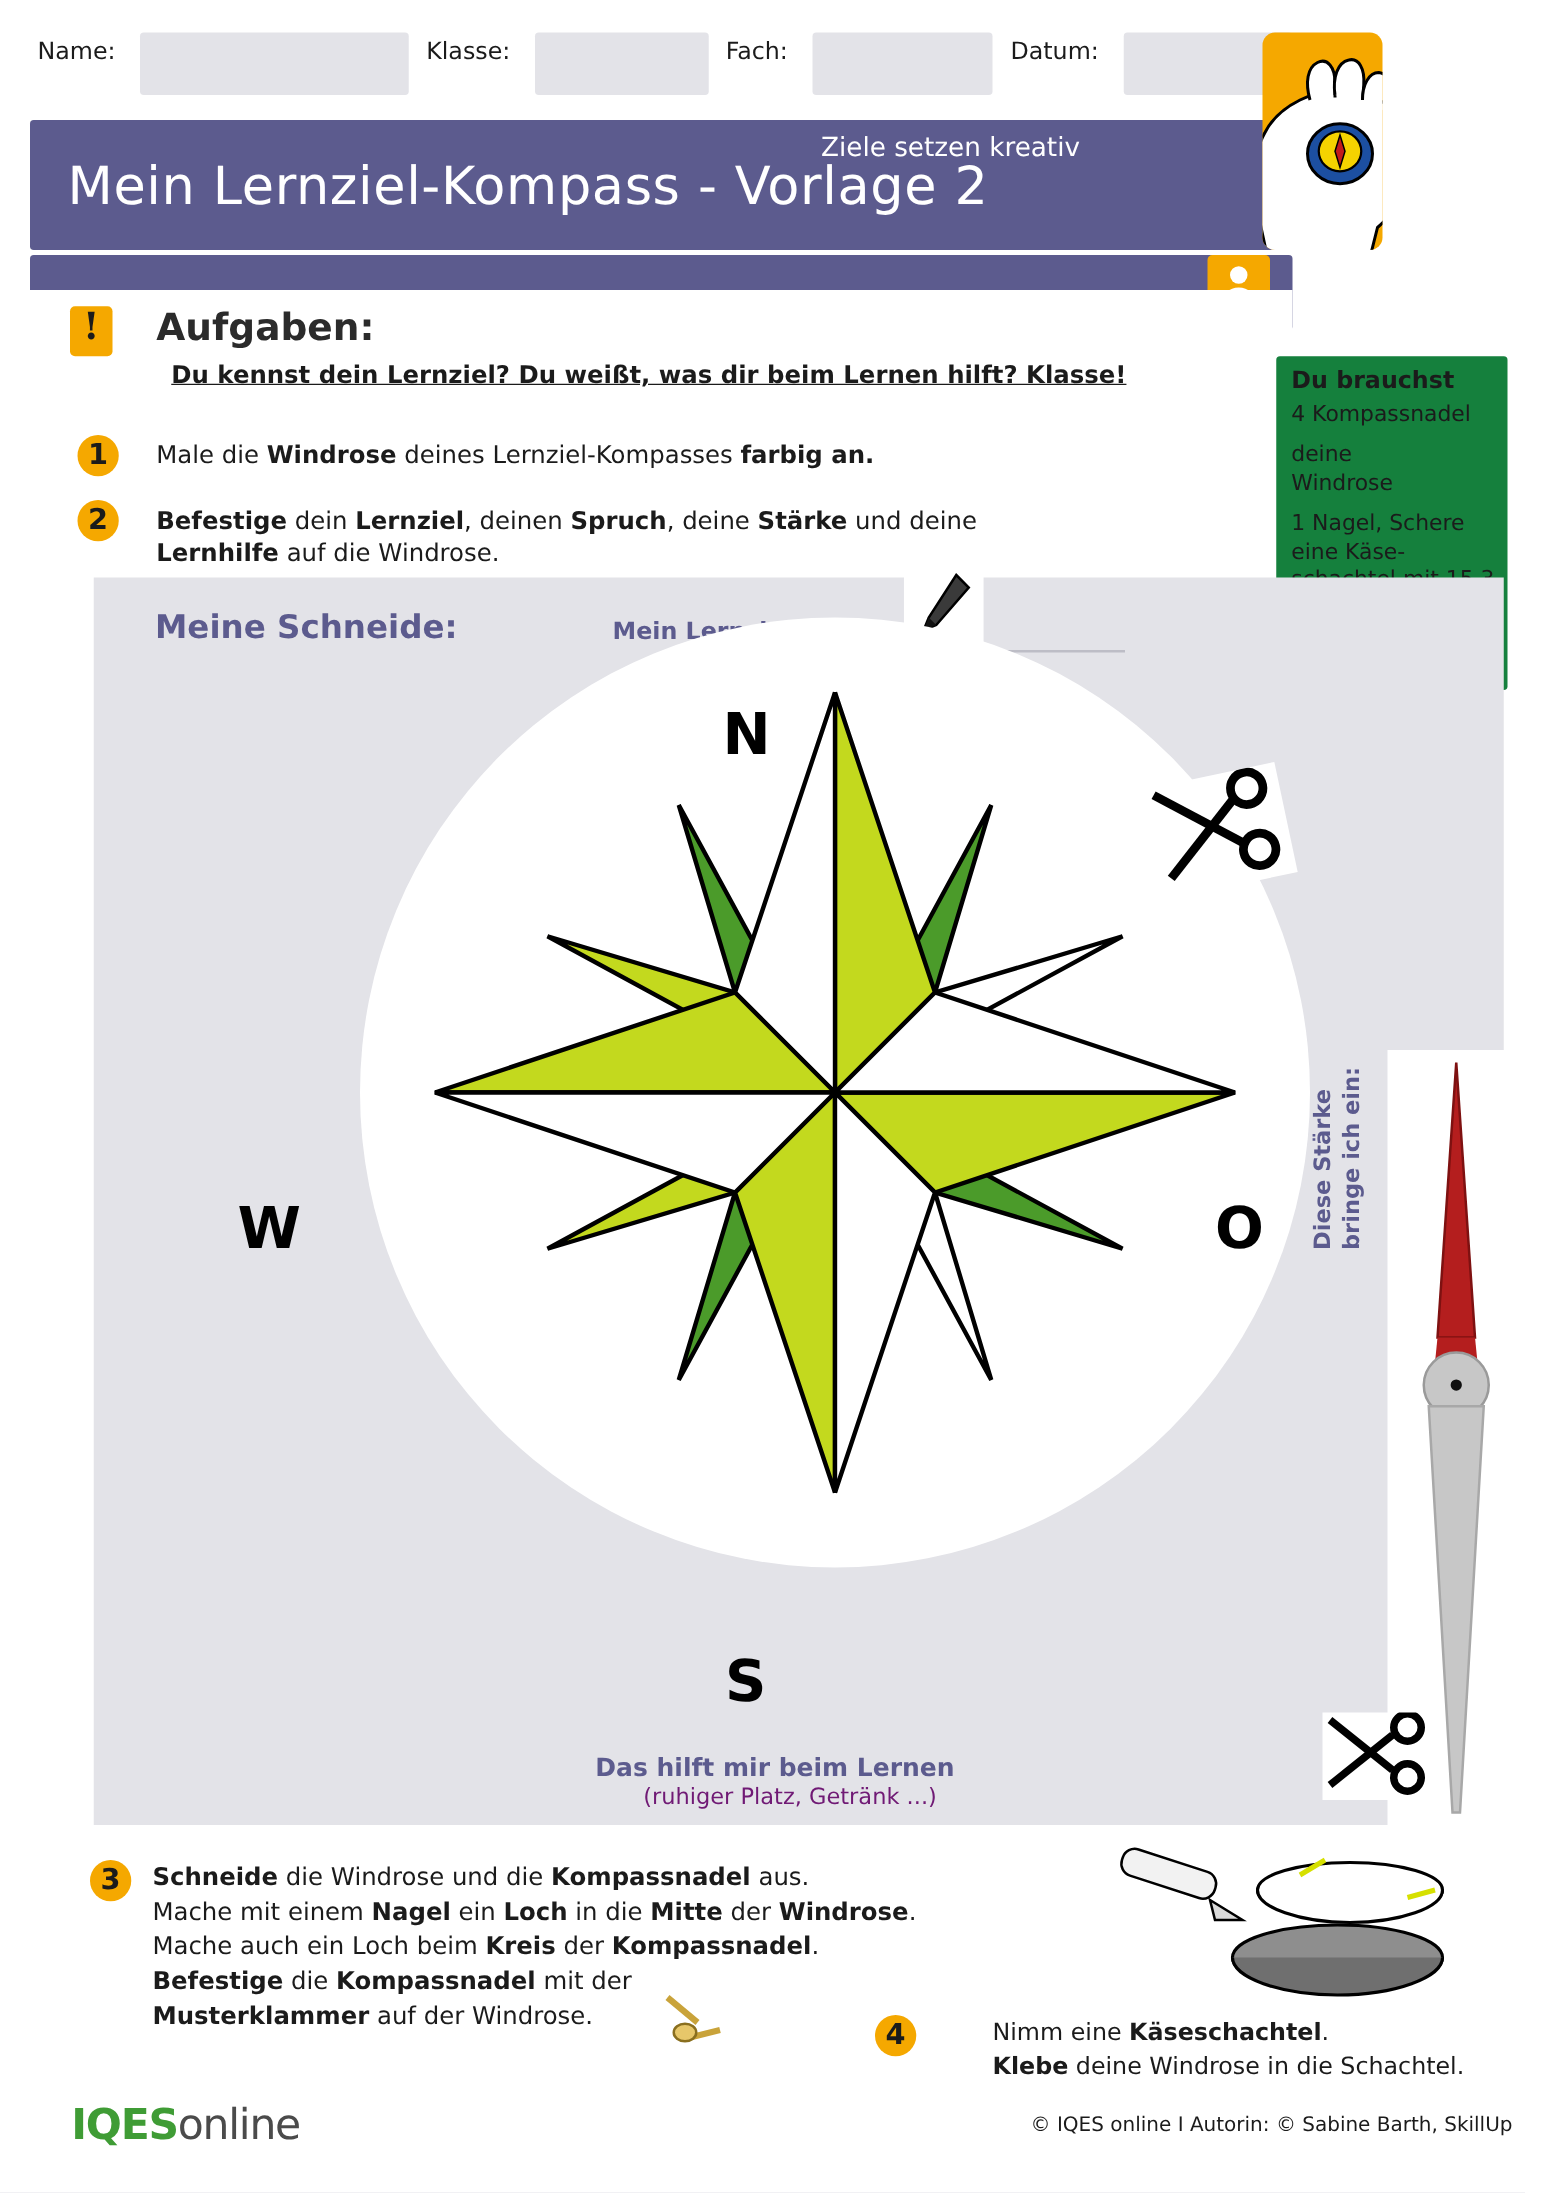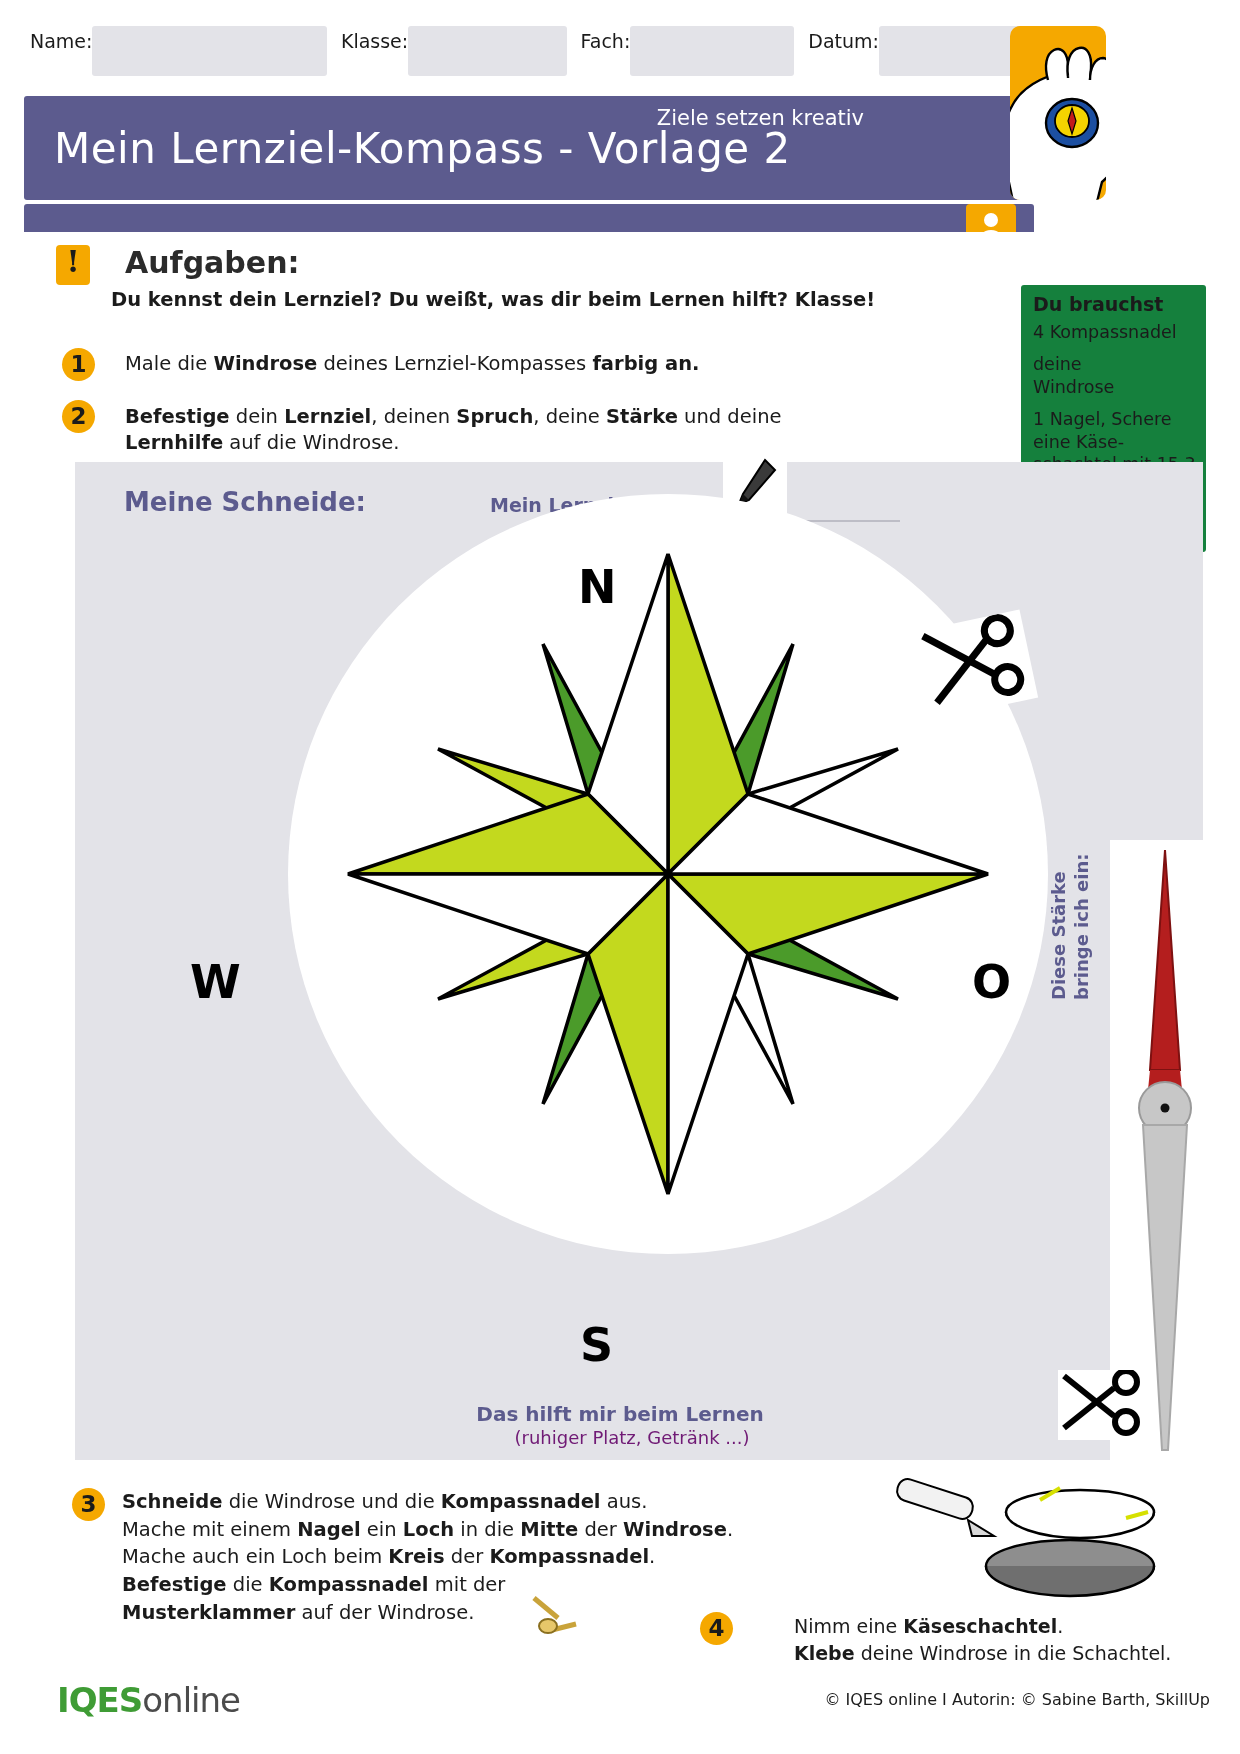--- a/index.html
+++ b/index.html
@@ -8,21 +8,21 @@
     background:#ffffff;
     font-family:"DejaVu Sans", sans-serif;
     position:relative;
     overflow:hidden;
   }
   .page{position:absolute;left:0;top:0;width:1240px;height:1754px;}
 
   
   .fields{position:absolute;left:24px;top:26px;width:1010px;height:56px;display:flex;gap:8px;}
   .field{flex:1;display:flex;align-items:flex-start;}
-  .field .lbl{font-size:19px;color:#1b1b1b;padding:4px 0 0 6px;white-space:nowrap;}
+  .field .lbl{font-size:19px;color:#1b1b1b;padding:4px 20px 0 6px;white-space:nowrap;}
   .field .box{flex:1;height:50px;background:#e3e3e8;border-radius:3px;}
   .f-name{flex:2.55;}
   .f-klasse{flex:1.95;}
   .f-fach{flex:1.85;}
   .f-datum{flex:1.95;}
 
   
   .titlebar{position:absolute;left:24px;top:96px;width:1010px;height:104px;background:#5c5b8e;border-radius:3px;}
   .kicker{position:absolute;right:170px;top:10px;color:#ffffff;font-size:21px;}
   .maintitle{position:absolute;left:30px;top:28px;color:#ffffff;font-size:42px;font-weight:400;letter-spacing:0.5px;}
@@ -36,21 +36,21 @@
   .person-sq{position:absolute;left:966px;top:204px;width:50px;height:50px;background:#f5a800;border-radius:4px;}
   .person-sq .head{position:absolute;left:18px;top:9px;width:14px;height:14px;border-radius:50%;background:#ffffff;}
   .person-sq .body{position:absolute;left:11px;top:26px;width:28px;height:17px;border-radius:14px 14px 0 0;background:#ffffff;}
 
   .taskwhite{position:absolute;left:24px;top:232px;width:1010px;height:208px;background:#ffffff;}
 
   
   .excl{position:absolute;left:56px;top:245px;width:34px;height:40px;background:#f5a800;border-radius:4px;}
   .excl:after{content:"!";position:absolute;left:0;top:-1px;width:34px;text-align:center;font-size:30px;font-weight:bold;color:#1b1b1b;font-family:"DejaVu Serif",serif;}
   .aufg-title{position:absolute;left:125px;top:245px;font-size:30px;font-weight:bold;color:#2b2b2b;}
-  .aufg-l1{position:absolute;left:111px;top:288px;font-size:19.5px;font-weight:bold;color:#1b1b1b;}
+  .aufg-l1{position:absolute;left:137px;top:288px;font-size:19.5px;font-weight:bold;color:#1b1b1b;text-decoration:underline;}
   .aufg-l2{position:absolute;left:125px;top:315px;font-size:19.5px;font-weight:bold;color:#5c5b8e;}
 
   .num{position:absolute;width:33px;height:33px;border-radius:50%;background:#f5a800;color:#1b1b1b;
        font-size:23px;font-weight:bold;text-align:center;line-height:33px;font-family:"DejaVu Sans",sans-serif;}
   .n1{left:62px;top:348px;}
   .n2{left:62px;top:400px;}
   .t1{position:absolute;left:125px;top:352px;font-size:19.5px;color:#1b1b1b;}
   .t2{position:absolute;left:125px;top:404px;font-size:19.5px;color:#1b1b1b;line-height:1.35;width:740px;}
   b{font-weight:bold;}
   .brauchst-box{position:absolute;left:1021px;top:285px;width:185px;min-height:260px;background:#15803d;border-radius:3px;padding:8px 10px 12px 12px;box-sizing:border-box;}

